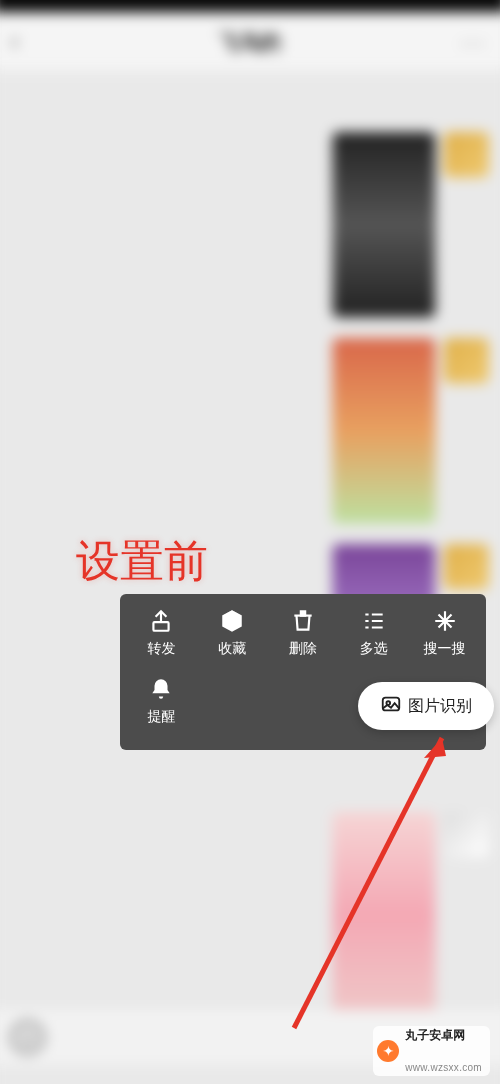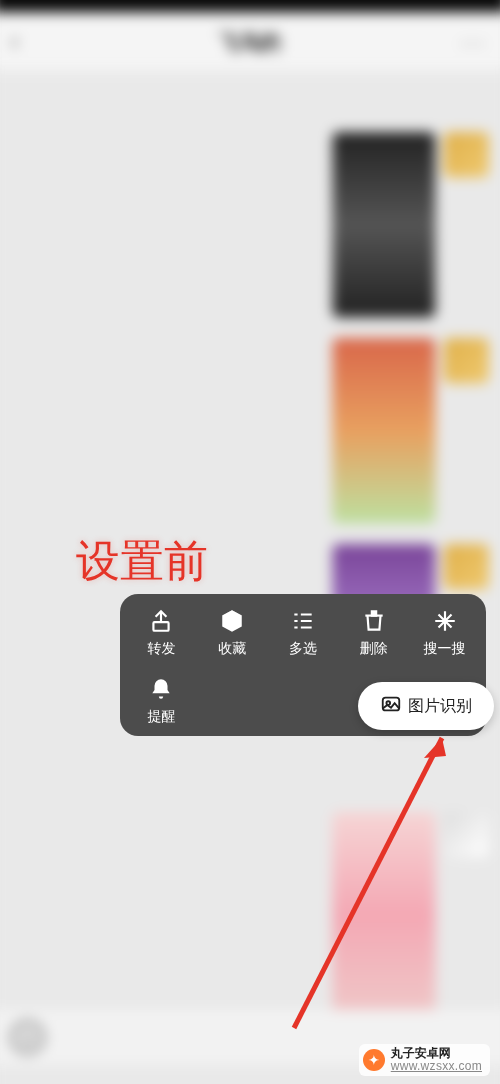--- a/index.html
+++ b/index.html
@@ -123,22 +123,22 @@
     text-shadow: 0 0 6px rgba(229,52,40,0.25);
     margin-top: 8px;
   }
 
   .action-menu {
     position: absolute;
     top: 594px;
     left: 120px;
     width: 366px;
     background: #4c4c4c;
-    border-radius: 18px;
-    padding: 14px 6px 10px 6px;
+    border-radius: 6px;
+    padding: 14px 6px 24px 6px;
     display: grid;
     grid-template-columns: repeat(5, 1fr);
     row-gap: 18px;
   }
   .action-item {
     display: flex;
     flex-direction: column;
     align-items: center;
     gap: 6px;
     color: #fff;
@@ -190,23 +190,23 @@
     padding: 3px 8px 3px 4px;
     font-size: 12px;
   }
   .wm-logo {
     width: 22px; height: 22px;
     border-radius: 50%;
     background: #ff7a2e;
     display: flex; align-items: center; justify-content: center;
     color: #fff; font-size: 14px;
   }
-  .wm-text { display: flex; flex-direction: column; line-height: 1.1; }
+  .wm-text { display: flex; flex-direction: column; line-height: 1.1; gap: 20px; }
   .wm-text .l1 { font-weight: 600; color: #222; }
-  .wm-text .l2 { color: #888; font-size: 12px; letter-spacing: 0.3px; text-decoration: underline; }
+  .wm-text .l2 { color: #888; font-size: 10px; letter-spacing: 0.3px; }
 
 </style>
 </head>
 <body>
 
 <div class="chat-bg">
   <div class="statusbar"></div>
   <div class="header">
     <span class="back">‹</span>
     <span class="title">飞鸟的</span>
@@ -261,36 +261,36 @@
           <path d="M12 2l9 5-9 5-9-5 9-5z" fill="#fff" opacity="0.7"></path>
         </svg>
       </span>
       <span>收藏</span>
     </div>
 
 
     <div class="action-item">
       <span class="icon-mask">
         <svg viewBox="0 0 24 24" fill="none" stroke="#fff" stroke-width="2">
-          <path d="M4 6h3M4 12h3M4 18h3"></path>
-          <path d="M10 6h10M10 12h10M10 18h10"></path>
-        </svg>
-      </span>
-      <span>多选</span>
-    </div>
-
-    <div class="action-item">
-      <span class="icon-mask">
-        <svg viewBox="0 0 24 24" fill="none" stroke="#fff" stroke-width="2">
           <path d="M4 7h16"></path>
             <path d="M10 3h4v4h-4z" fill="#fff"></path>
           <path d="M6 7l1 13h10l1-13"></path>
         </svg>
       </span>
       <span>删除</span>
+    </div>
+
+    <div class="action-item">
+      <span class="icon-mask">
+        <svg viewBox="0 0 24 24" fill="none" stroke="#fff" stroke-width="2">
+          <path d="M4 6h3M4 12h3M4 18h3"></path>
+          <path d="M10 6h10M10 12h10M10 18h10"></path>
+        </svg>
+      </span>
+      <span>多选</span>
     </div>
 
 
     <div class="action-item">
       <span class="icon-mask">
         <svg viewBox="0 0 24 24" fill="none" stroke="#fff" stroke-width="2">
           <path d="M12 3v18M3 12h18M6 6l12 12M18 6L6 18"></path>
         </svg>
       </span>
       <span>搜一搜</span>

